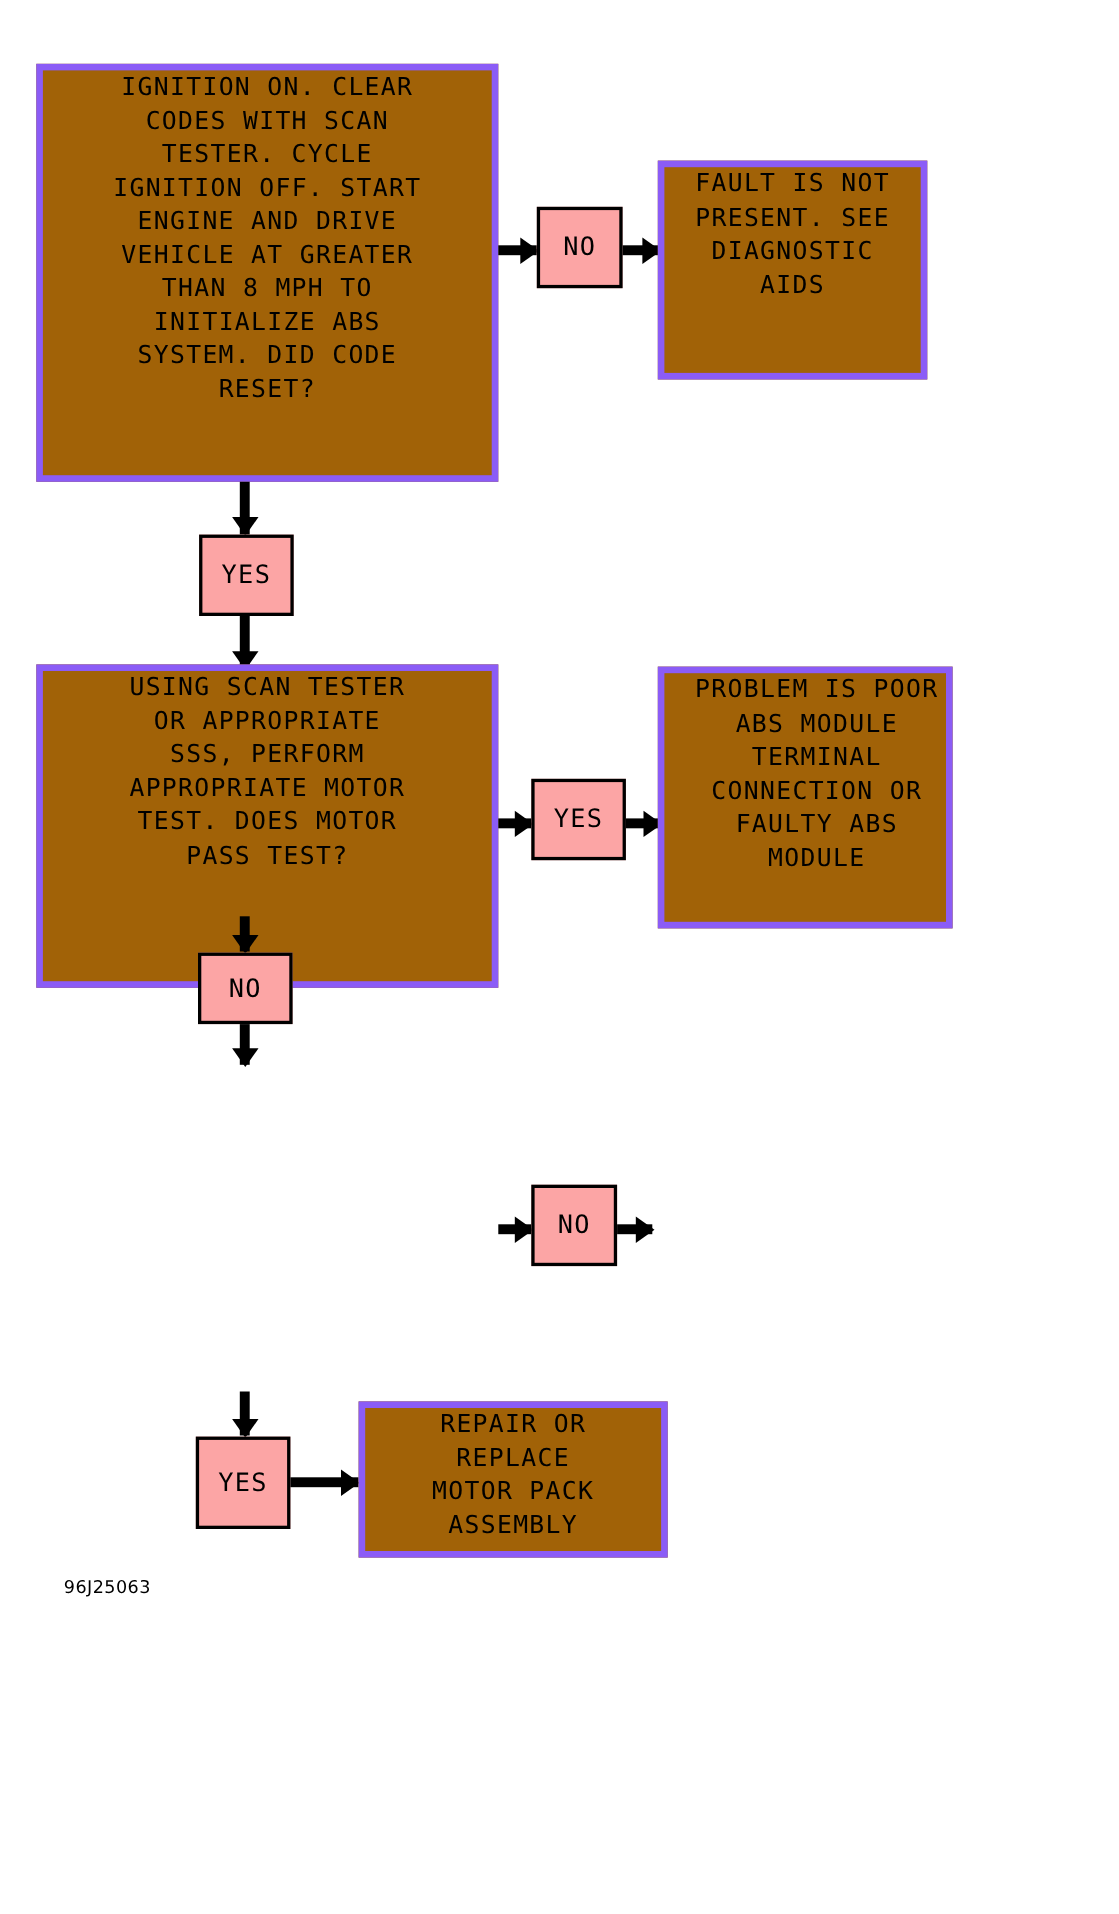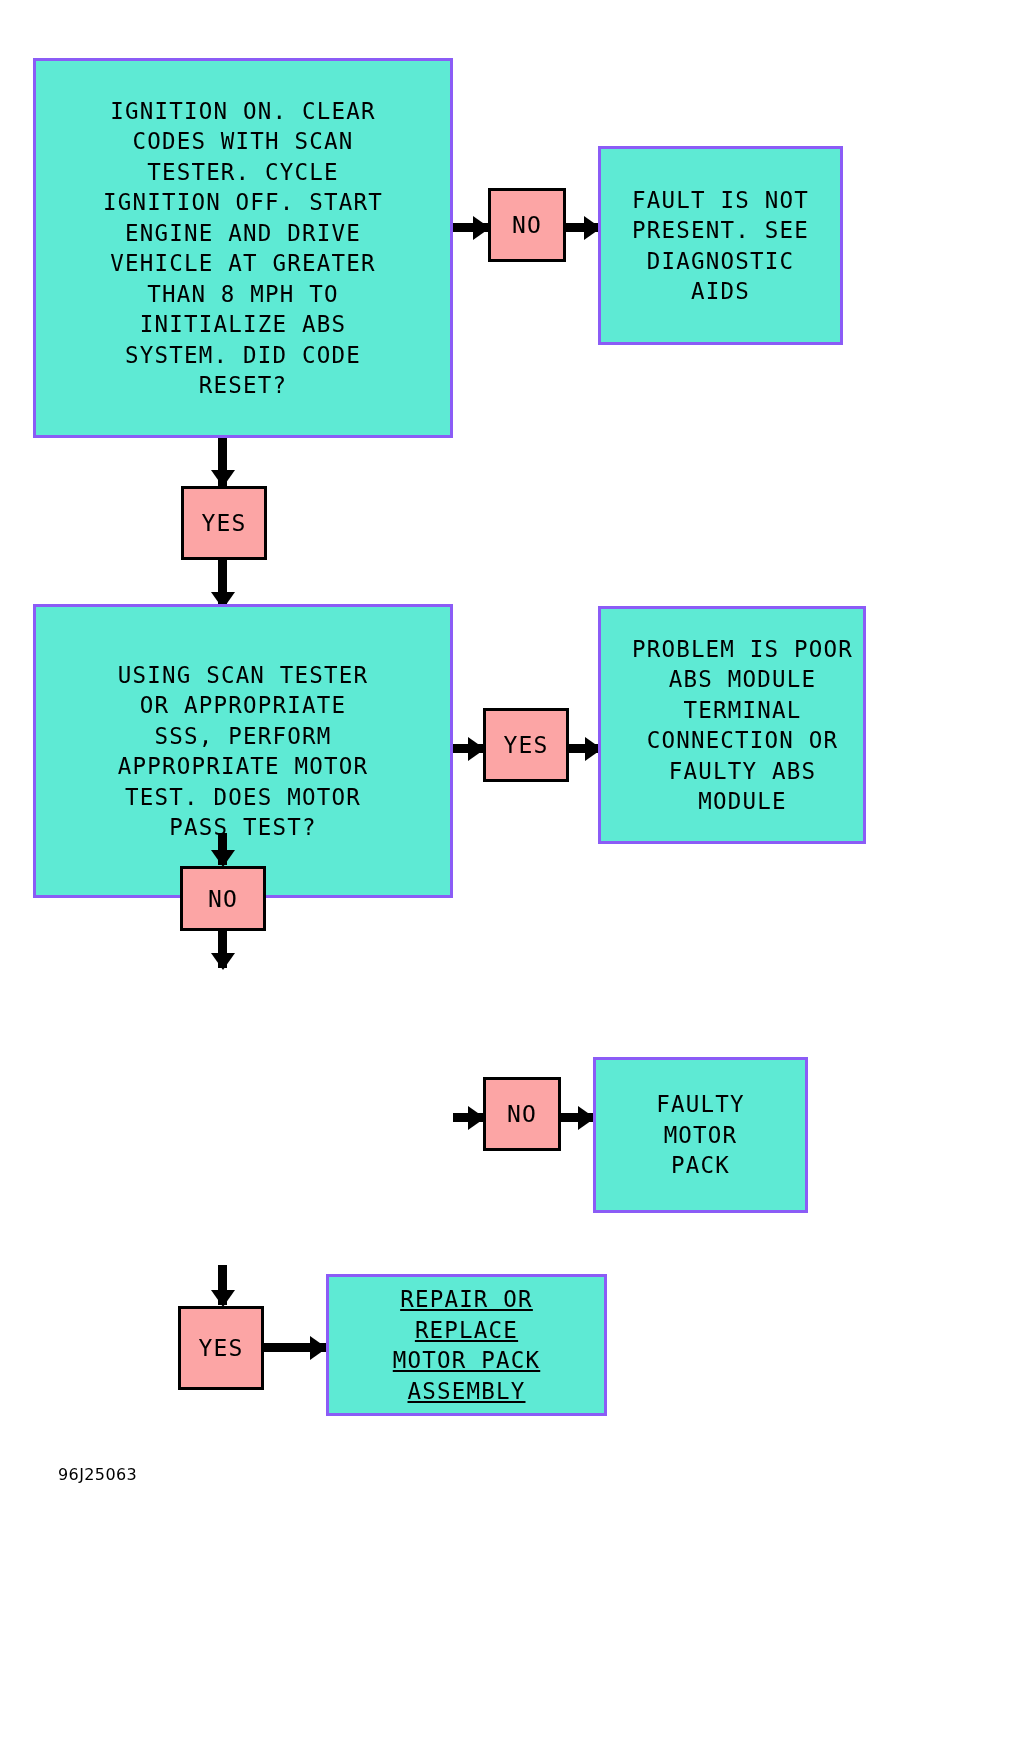--- a/index.html
+++ b/index.html
@@ -8,24 +8,23 @@
     background:#ffffff;
     font-family:"DejaVu Sans Mono","Liberation Mono",monospace;
     position:relative;
     overflow:hidden;
   }
   #canvas{position:absolute;left:0;top:0;width:1017px;height:1740px;}
 
   .box{
     position:absolute;
     box-sizing:border-box;
-    border:3px solid #8b5cf6;
-    background:#5eead4;
+    border:6px solid #8b5cf6;
+    background:#a16207;
     display:flex;
-    align-items:center;
     justify-content:center;
     text-align:center;
   }
   .box .txt{
     display:block;
     width:100%;
     font-size:22.5px;
     line-height:30.5px;
     letter-spacing:1.2px;
     color:#000;
@@ -159,38 +158,33 @@
   <div class="hline" style="left:453px;top:1113px;width:30px;"></div>
   <div class="arrow-r" style="left:468px;top:1105.5px;"></div>
 
   <div class="dec" style="left:483px;top:1077px;width:78px;height:74px;">
     <span class="txt">NO</span>
   </div>
 
   <div class="hline" style="left:561px;top:1113px;width:32px;"></div>
   <div class="arrow-r" style="left:578px;top:1105.5px;"></div>
 
-  <div class="box" style="left:593px;top:1057px;width:215px;height:156px;">
-    <span class="txt">FAULTY
-MOTOR
-PACK</span>
-  </div>
 
   <div class="vline" style="left:218px;top:1265px;height:40px;"></div>
   <div class="arrow-d" style="left:210.5px;top:1290px;"></div>
 
   <div class="dec" style="left:178px;top:1306px;width:86px;height:84px;">
     <span class="txt">YES</span>
   </div>
 
   <div class="hline" style="left:264px;top:1343px;width:62px;"></div>
   <div class="arrow-r" style="left:310px;top:1335.5px;"></div>
 
-  <div class="box" style="left:326px;top:1274px;width:281px;height:142px;text-decoration:underline;">
+  <div class="box" style="left:326px;top:1274px;width:281px;height:142px;">
     <span class="txt">REPAIR OR
 REPLACE
 MOTOR PACK
 ASSEMBLY</span>
   </div>
 
-  <div class="figcode" style="left:58px;top:1465px;">96J25063</div>
+  <div class="figcode" style="left:58px;top:1433px;">96J25063</div>
 
 </div>
 
 </body></html>

